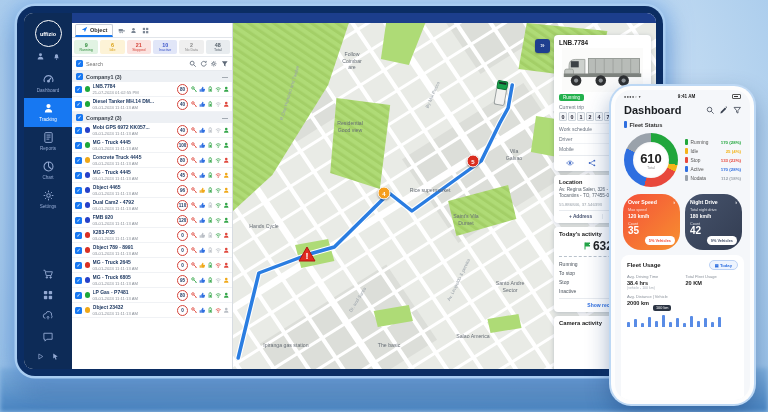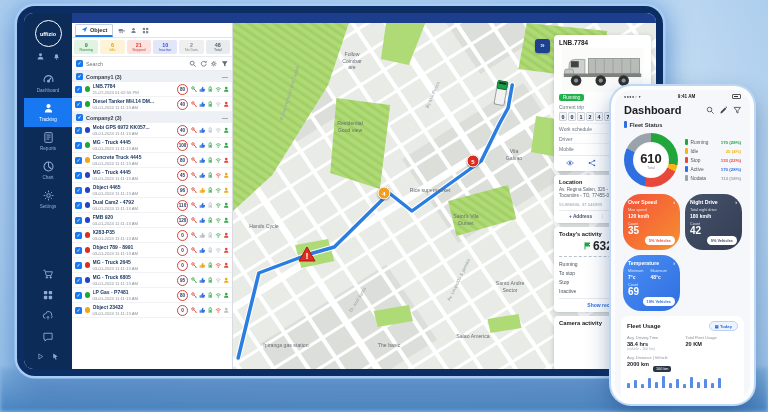--- a/index.html
+++ b/index.html
@@ -1310,39 +1310,20 @@
           <div class="subs">
             <div>
               <div class="sl">Total night drive</div>
               <div class="sv">180 km/h</div>
             </div>
           </div>
           <div class="cl2">Count</div>
           <div class="cnt">42</div>
           <div class="pill" style="color:#46536c">9% Vehicles</div>
         </div>
-        <div class="pcard" style="background: linear-gradient(135deg, rgb(75, 142, 245), rgb(47, 111, 224));">
-          <div class="ct">
-            <span>Temperature</span>
-            <span>›</span>
-          </div>
-          <div class="subs">
-            <div>
-              <div class="sl">Minimum</div>
-              <div class="sv">7°c</div>
-            </div>
-            <div>
-              <div class="sl">Maximum</div>
-              <div class="sv">48°c</div>
-            </div>
-          </div>
-          <div class="cl2">Count</div>
-          <div class="cnt">69</div>
-          <div class="pill" style="color:#2f6fe0">19% Vehicles</div>
-        </div>
       </div>
   <div class="usage">
     <div class="u-head">
       <span class="u-title">Fleet Usage</span>
       <span class="u-pill">▦ <span>Today</span></span>
     </div>
     <div class="u-grid" id="usage-stats">
           <div>
             <div class="u-label">Avg. Driving Time</div>
             <div class="u-val">38.4 hrs</div>

